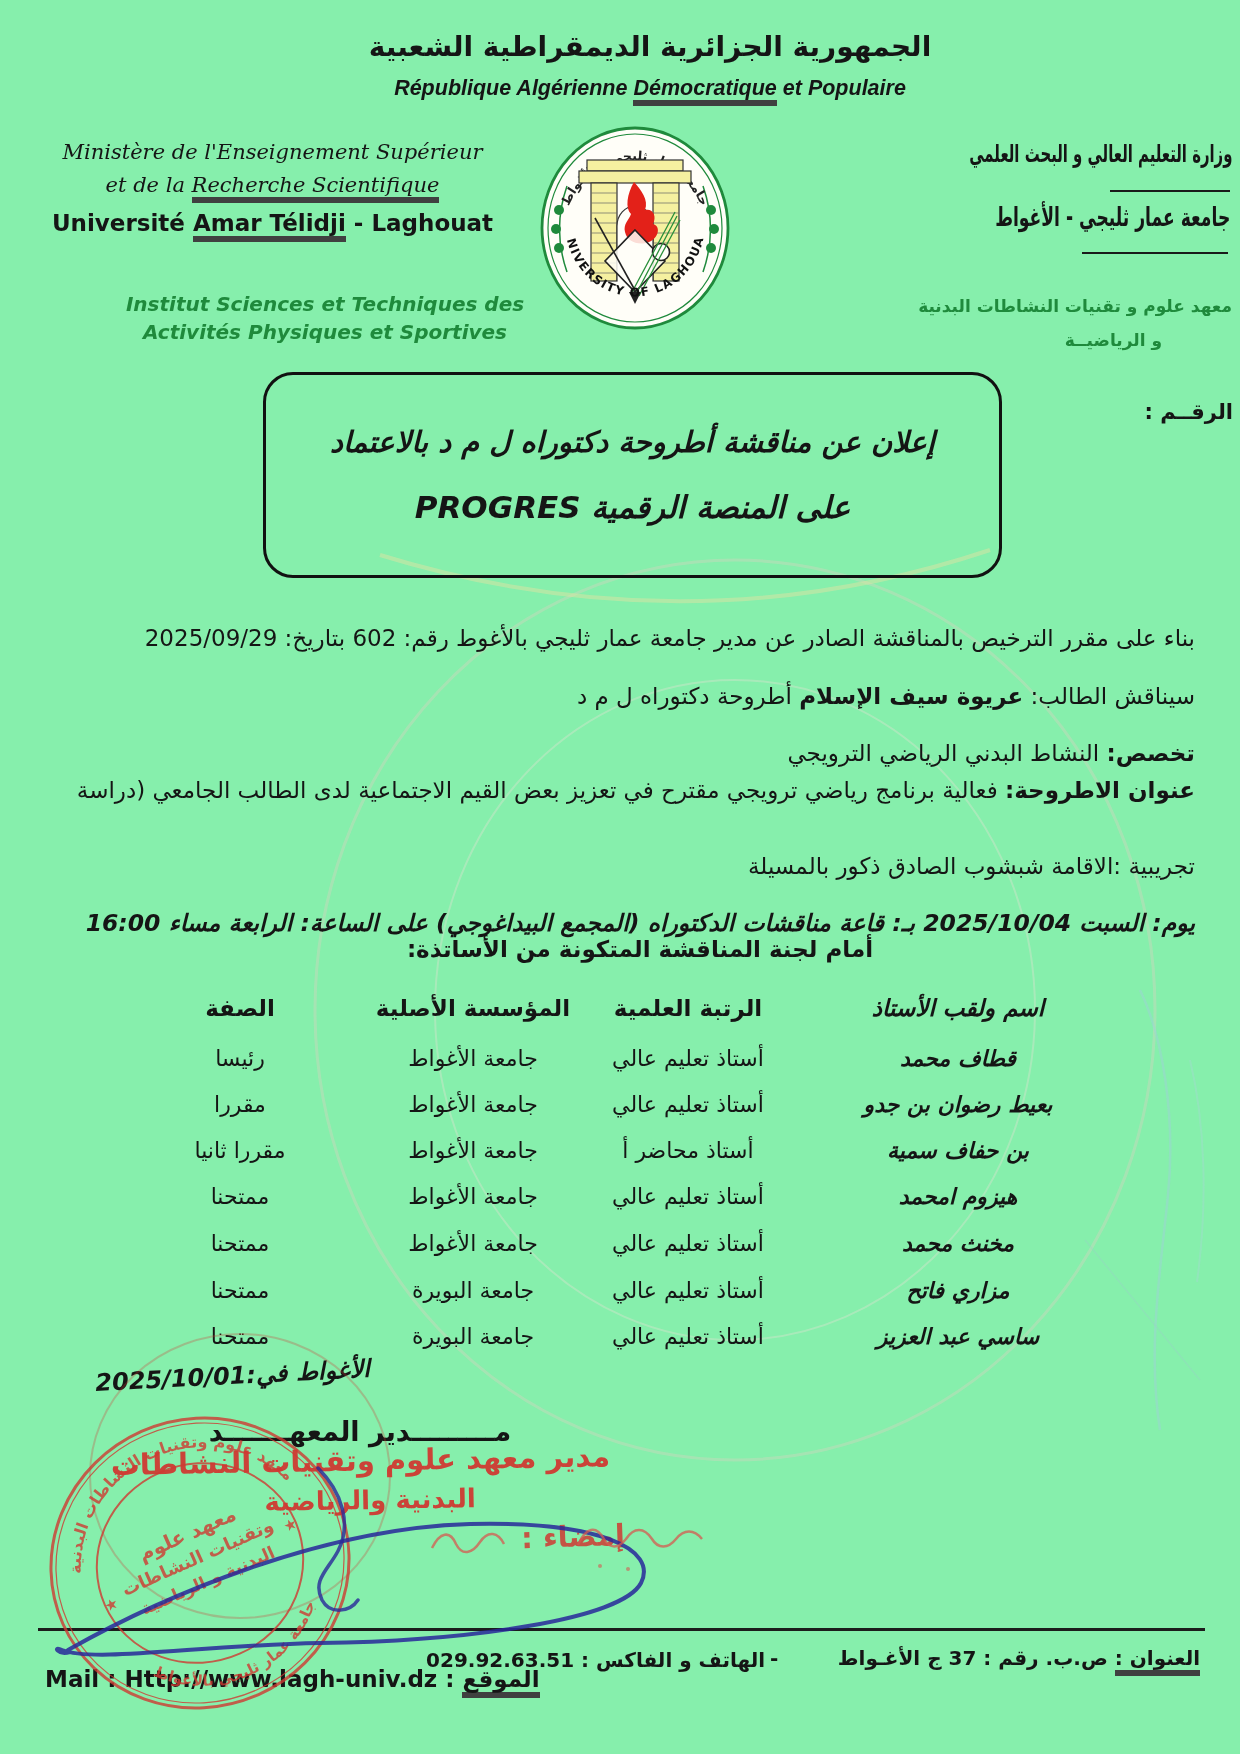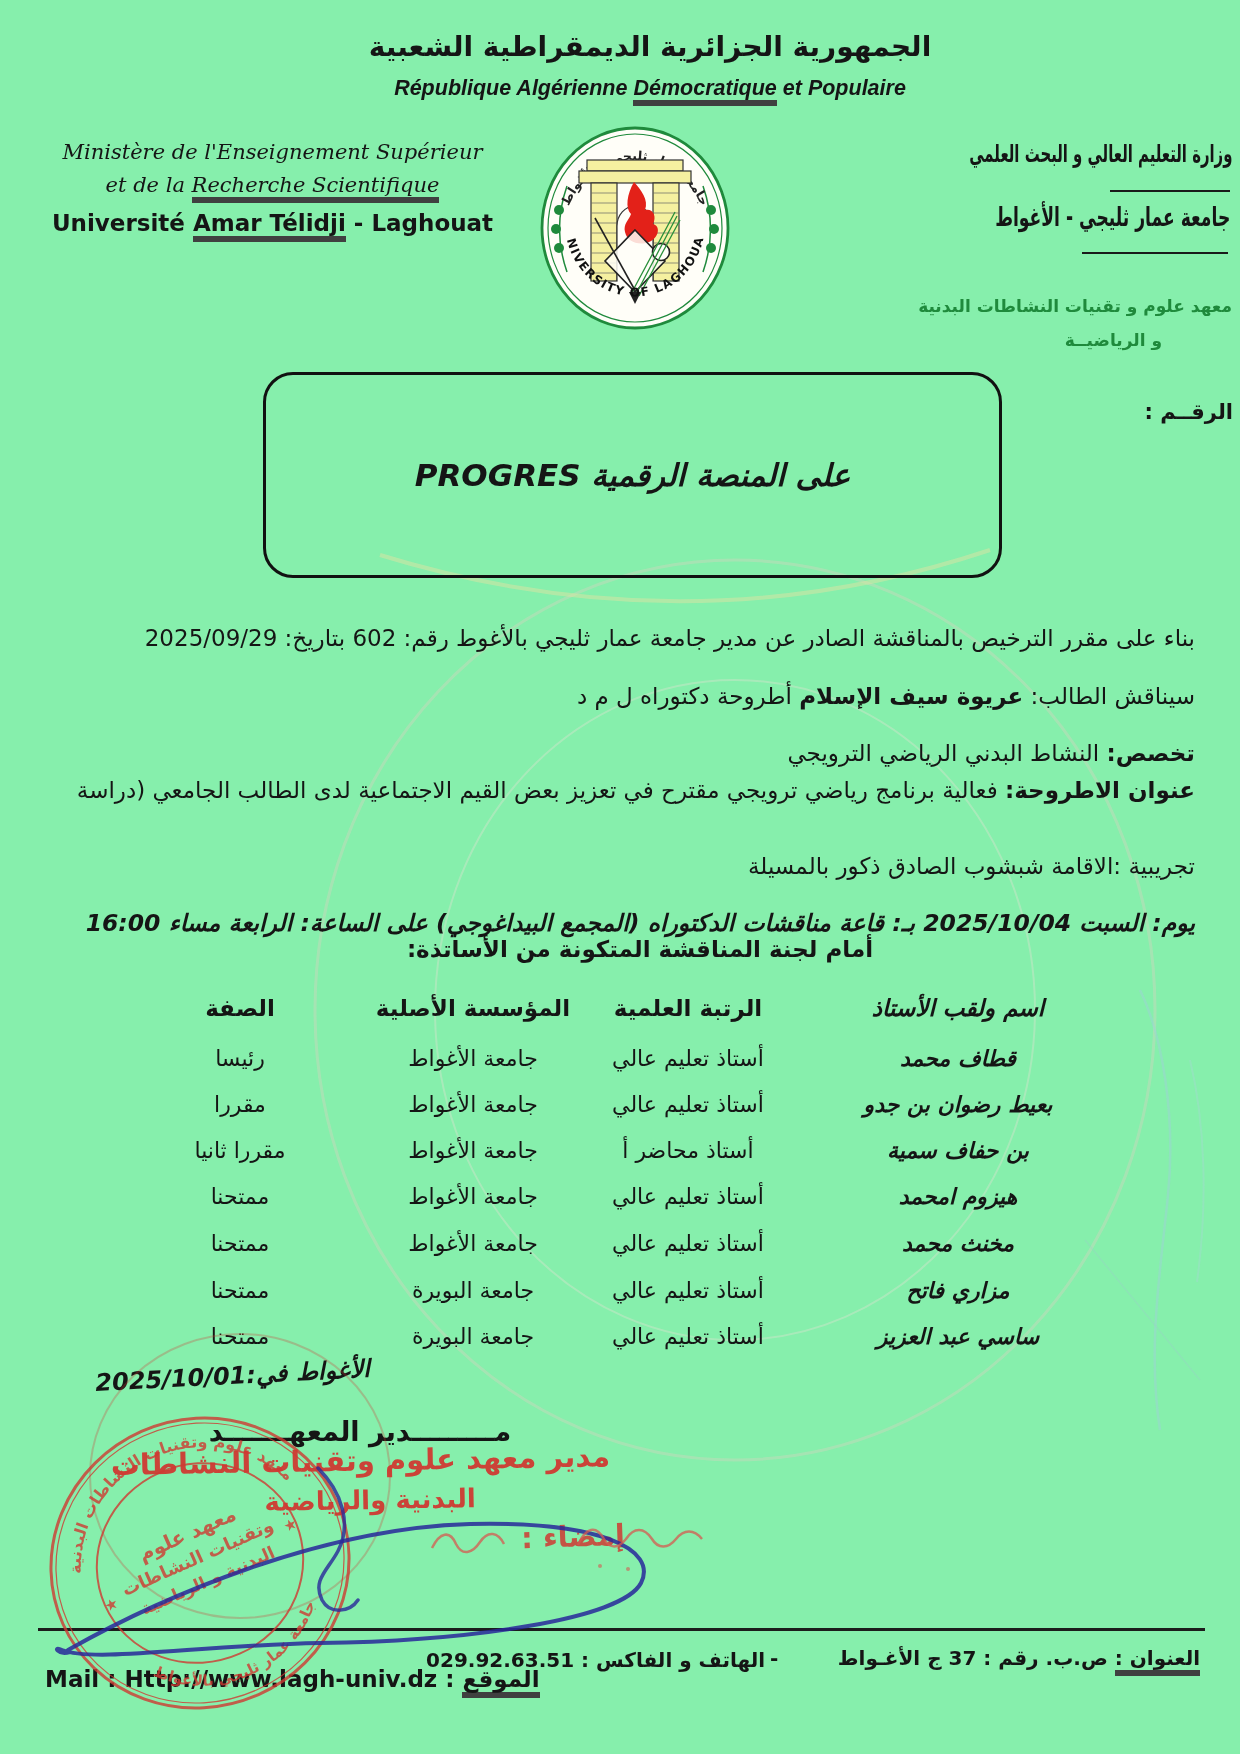--- a/index.html
+++ b/index.html
@@ -46,20 +46,22 @@
     <path d="M 1190 1060 c 15 62 18 142 7 222" fill="none" stroke="#a8d8d8" stroke-width="2" opacity="0.35"></path>
     <path d="M 1085 1240 l 115 140" fill="none" stroke="#9cc9c9" stroke-width="1.5" opacity="0.3"></path>
   </svg>
 
   <div class="abs ctr b z1 nw" style="left:280px;top:30px;width:740px;font-size:28px;direction:rtl;">الجمهورية الجزائرية الديمقراطية الشعبية</div>
   <div class="abs ctr b it z1 nw lsans" style="left:280px;top:76px;width:740px;font-size:21.5px;"><span>République Algérienne </span><span class="uln">Démocratique</span><span> et Populaire</span></div>
 
   <div class="abs ctr it serif z1 nw" style="left:50px;top:140px;width:445px;font-size:21px;">Ministère de l'Enseignement Supérieur</div>
   <div class="abs ctr it serif z1 nw" style="left:50px;top:173px;width:445px;font-size:21px;"><span>et de la </span><span class="uln">Recherche Scientifique</span></div>
   <div class="abs ctr b z1 nw" style="left:50px;top:210px;width:445px;font-size:23px;"><span>Université </span><span class="uln">Amar Télidji</span><span> - Laghouat</span></div>
+  <div class="abs ctr b it green z1 nw" style="left:95px;top:292px;width:460px;font-size:20px;">Institut Sciences et Techniques des</div>
+  <div class="abs ctr b it green z1 nw" style="left:95px;top:320px;width:460px;font-size:20px;">Activités Physiques et Sportives</div>
 
   <svg class="abs z1" style="left:537px;top:124px" width="196" height="208" viewBox="0 0 196 208">
     <ellipse cx="98" cy="104" rx="93" ry="100" fill="#fffef8" stroke="#1f8a3c" stroke-width="2.8"></ellipse>
     <ellipse cx="98" cy="104" rx="87" ry="94" fill="none" stroke="#1f8a3c" stroke-width="1.2"></ellipse>
     <g fill="#1f8a3c">
       <circle cx="22" cy="86" r="5"></circle>
         <circle cx="19" cy="105" r="5"></circle>
         <circle cx="22" cy="124" r="5"></circle>
       <circle cx="174" cy="86" r="5"></circle>
         <circle cx="177" cy="105" r="5"></circle>
@@ -89,20 +91,21 @@
   <div class="abs b z1 nw rtl" style="right:8px;top:140px;font-size:24px;transform:scaleX(0.62);transform-origin:right center;">وزارة التعليم العالي و البحث العلمي</div>
   <div class="underline-mark" style="right:10px;top:190px;width:120px;"></div>
   <div class="abs b z1 nw rtl" style="right:10px;top:202px;font-size:26px;transform:scaleX(0.66);transform-origin:right center;">جامعة عمار ثليجي - الأغواط</div>
   <div class="underline-mark" style="right:12px;top:252px;width:146px;"></div>
   <div class="abs b green z1 nw rtl" style="right:8px;top:296px;font-size:17px;">معهد علوم و تقنيات النشاطات البدنية</div>
   <div class="abs b green z1 nw rtl" style="right:78px;top:330px;font-size:17px;">و الرياضيــة</div>
 
   <div class="abs b z1 nw rtl" style="left:1125px;top:400px;width:108px;font-size:21px;">الرقــم :</div>
 
   <div id="ann-box" class="abs z1">
+    <div class="b it ctr nw" style="font-size:29px;direction:rtl;">إعلان عن مناقشة أطروحة دكتوراه ل م د بالاعتماد</div>
     <div class="b it ctr nw" style="font-size:31px;direction:rtl;">على المنصة الرقمية PROGRES</div>
   </div>
 
   <div class="bline z1" style="top:594px;padding-right:12px;">بناء على مقرر الترخيص بالمناقشة الصادر عن مدير جامعة عمار ثليجي بالأغوط رقم: 602 بتاريخ: 2025/09/29</div>
   <div class="bline z1" style="top:652px;"><span>سيناقش الطالب: </span><span class="b">عريوة سيف الإسلام</span><span> أطروحة دكتوراه ل م د</span></div>
   <div class="bline z1" style="top:709px;"><span class="b">تخصص:</span><span> النشاط البدني الرياضي الترويجي</span></div>
   <div class="bline z1" style="top:746px;"><span class="b">عنوان الاطروحة:</span><span> فعالية برنامج رياضي ترويجي مقترح في تعزيز بعض القيم الاجتماعية لدى الطالب الجامعي (دراسة</span></div>
   <div class="bline z1" style="top:822px;">تجريبية :الاقامة شبشوب الصادق ذكور بالمسيلة</div>
   <div class="bline b it z1" style="top:878px;font-size:23.5px;">يوم: السبت 2025/10/04 بـ: قاعة مناقشات الدكتوراه (المجمع البيداغوجي) على الساعة: الرابعة مساء 16:00</div>
   <div class="abs ctr b z1 nw" style="left:320px;top:936px;width:640px;font-size:23px;direction:rtl;">أمام لجنة المناقشة المتكونة من الأساتذة:</div>

